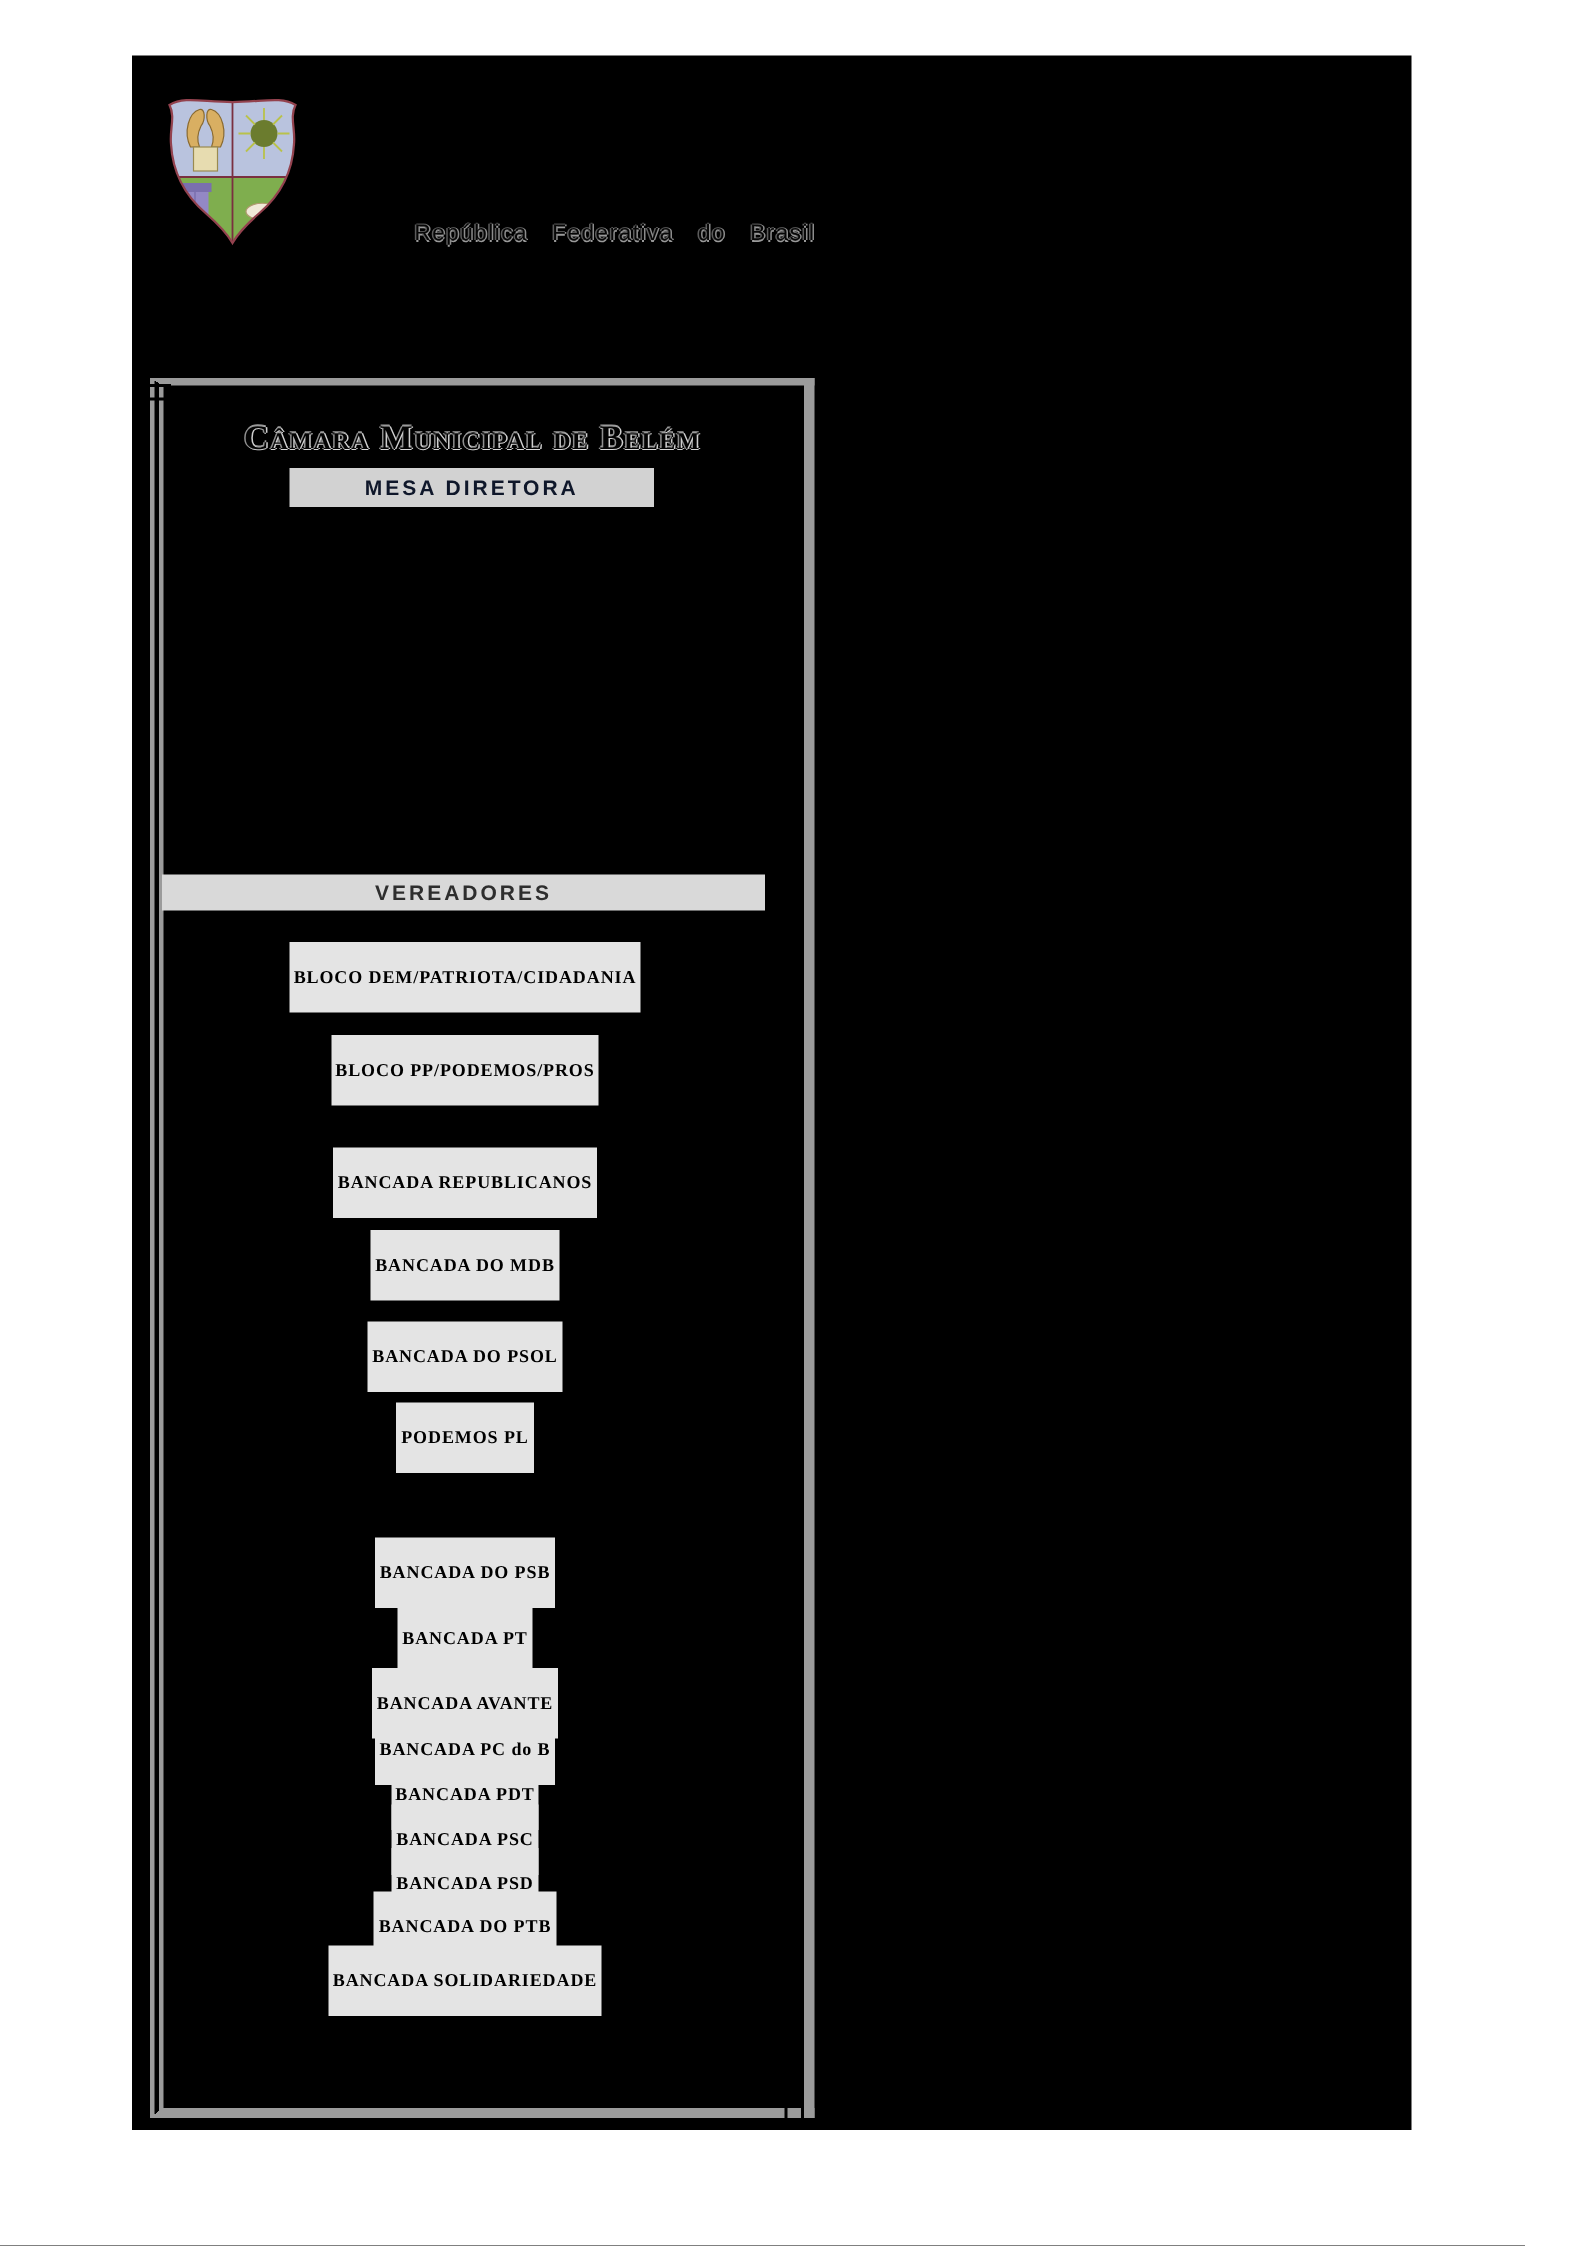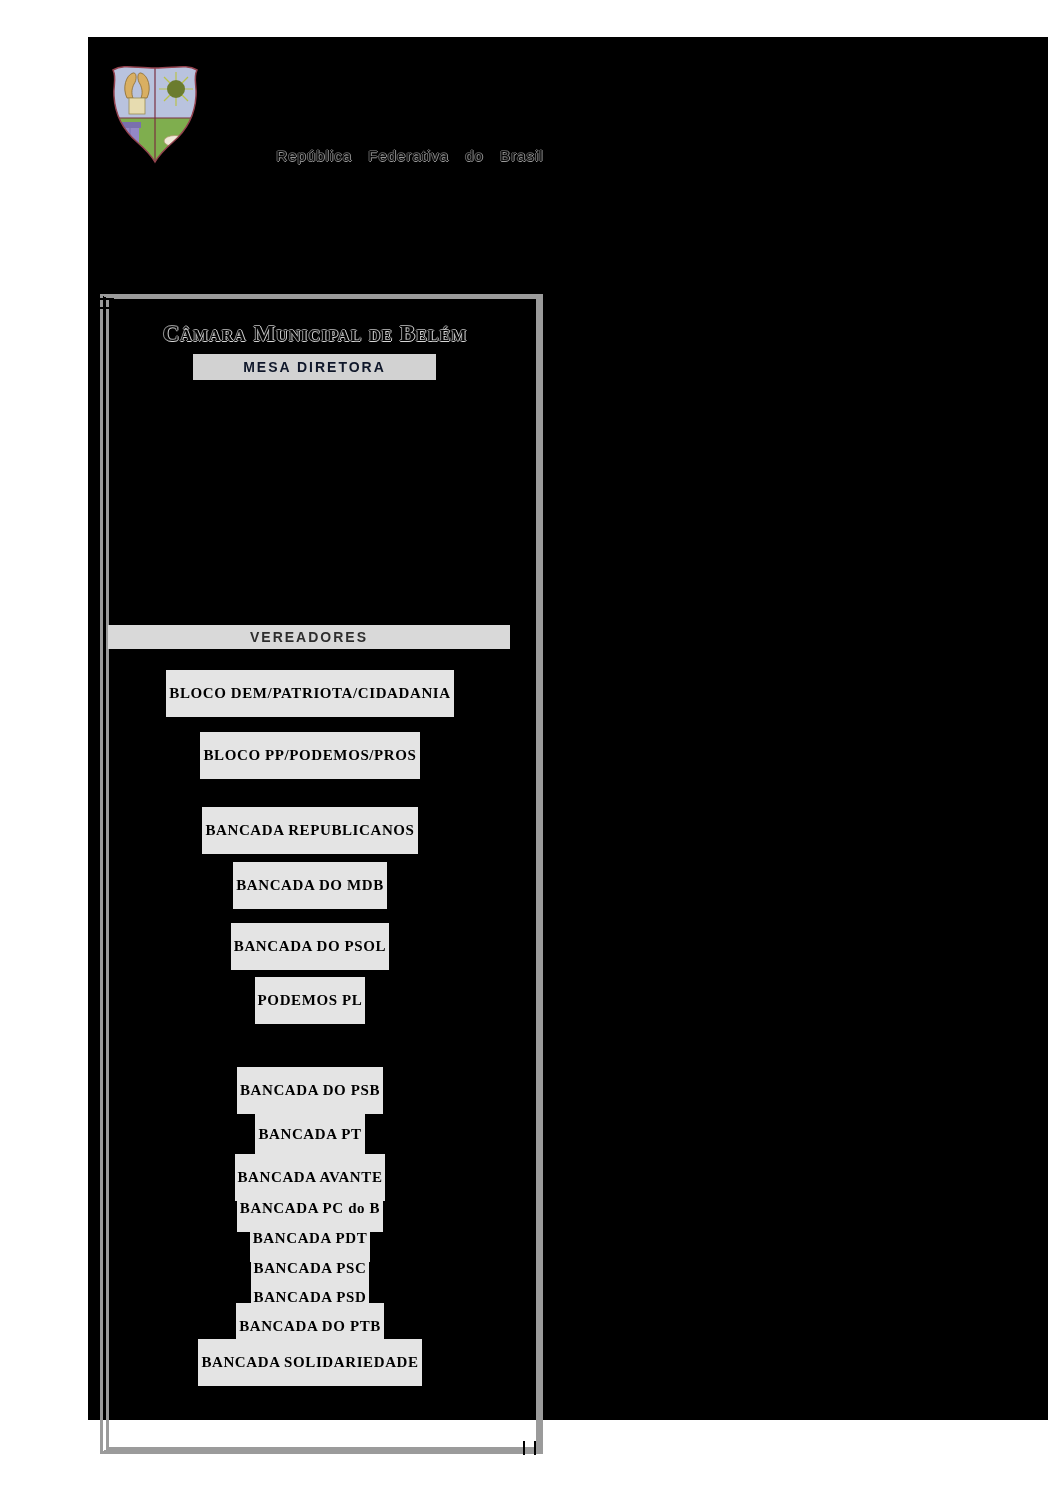--- a/index.html
+++ b/index.html
@@ -2,21 +2,21 @@
 <html><head>
 <meta charset="utf-8">
 <style>
   html,body{margin:0;padding:0;}
   body{
     width:1058px;height:1497px;position:relative;overflow:hidden;
     background:#ffffff;
     font-family:"Liberation Sans",sans-serif;
   }
   .canvas{
-    position:absolute;left:88px;top:37px;width:960px;height:1383px;
+    position:absolute;left:88px;top:37px;width:853px;height:1383px;
     background:#000000;
   }
   .coat{
     position:absolute;left:15px;top:25px;width:104px;height:104px;
   }
   .hdr{
     position:absolute;left:122px;width:400px;text-align:center;
     font-size:15px;letter-spacing:1px;word-spacing:11px;
     color:#060606;
     text-shadow:1px 0 0 #8c8c8c,-1px 0 0 #5c5c5c,0 1px 0 #9a9a9a,0 -1px 0 #4f4f4f;
@@ -24,21 +24,20 @@
   }
   .hdr1{top:110px;}
   .hdr2{top:134px;}
   .frame{
     position:absolute;left:12px;top:215px;width:443px;height:1160px;
     box-sizing:border-box;
     border-top:5px solid #9b9b9b;
     border-right:7px solid #9b9b9b;
     border-bottom:7px solid #9b9b9b;
     border-left:9px double #9b9b9b;
-    margin-top:42px;
   }
   .tick-tl{
     position:absolute;left:-12px;top:-1px;width:17px;height:7px;
     border-top:2px solid #000;border-bottom:2px solid #000;
   }
   .tick-br{
     position:absolute;right:0px;bottom:-8px;width:9px;height:14px;
     border-left:2px solid #000;border-right:2px solid #000;
   }
   .title{
@@ -61,21 +60,21 @@
     background:#d9d9d9;
     text-align:center;line-height:24px;
     font-weight:bold;font-size:14px;letter-spacing:2px;color:#2e2e2e;
   }
   .group{
     position:absolute;left:0;right:25px;text-align:center;
   }
   .chip{
     display:inline-block;background:#e4e4e4;color:#000000;
     font-family:"Liberation Serif",serif;font-weight:bold;
-    font-size:15px;letter-spacing:0.6px;
+    font-size:12px;letter-spacing:0.6px;
     padding:18px 3px;line-height:11px;white-space:nowrap;
   }
 </style>
 </head>
 <body>
 
 <div class="page">
   <div class="canvas">
 
     <svg class="coat" viewBox="0 0 104 104" xmlns="http://www.w3.org/2000/svg">

